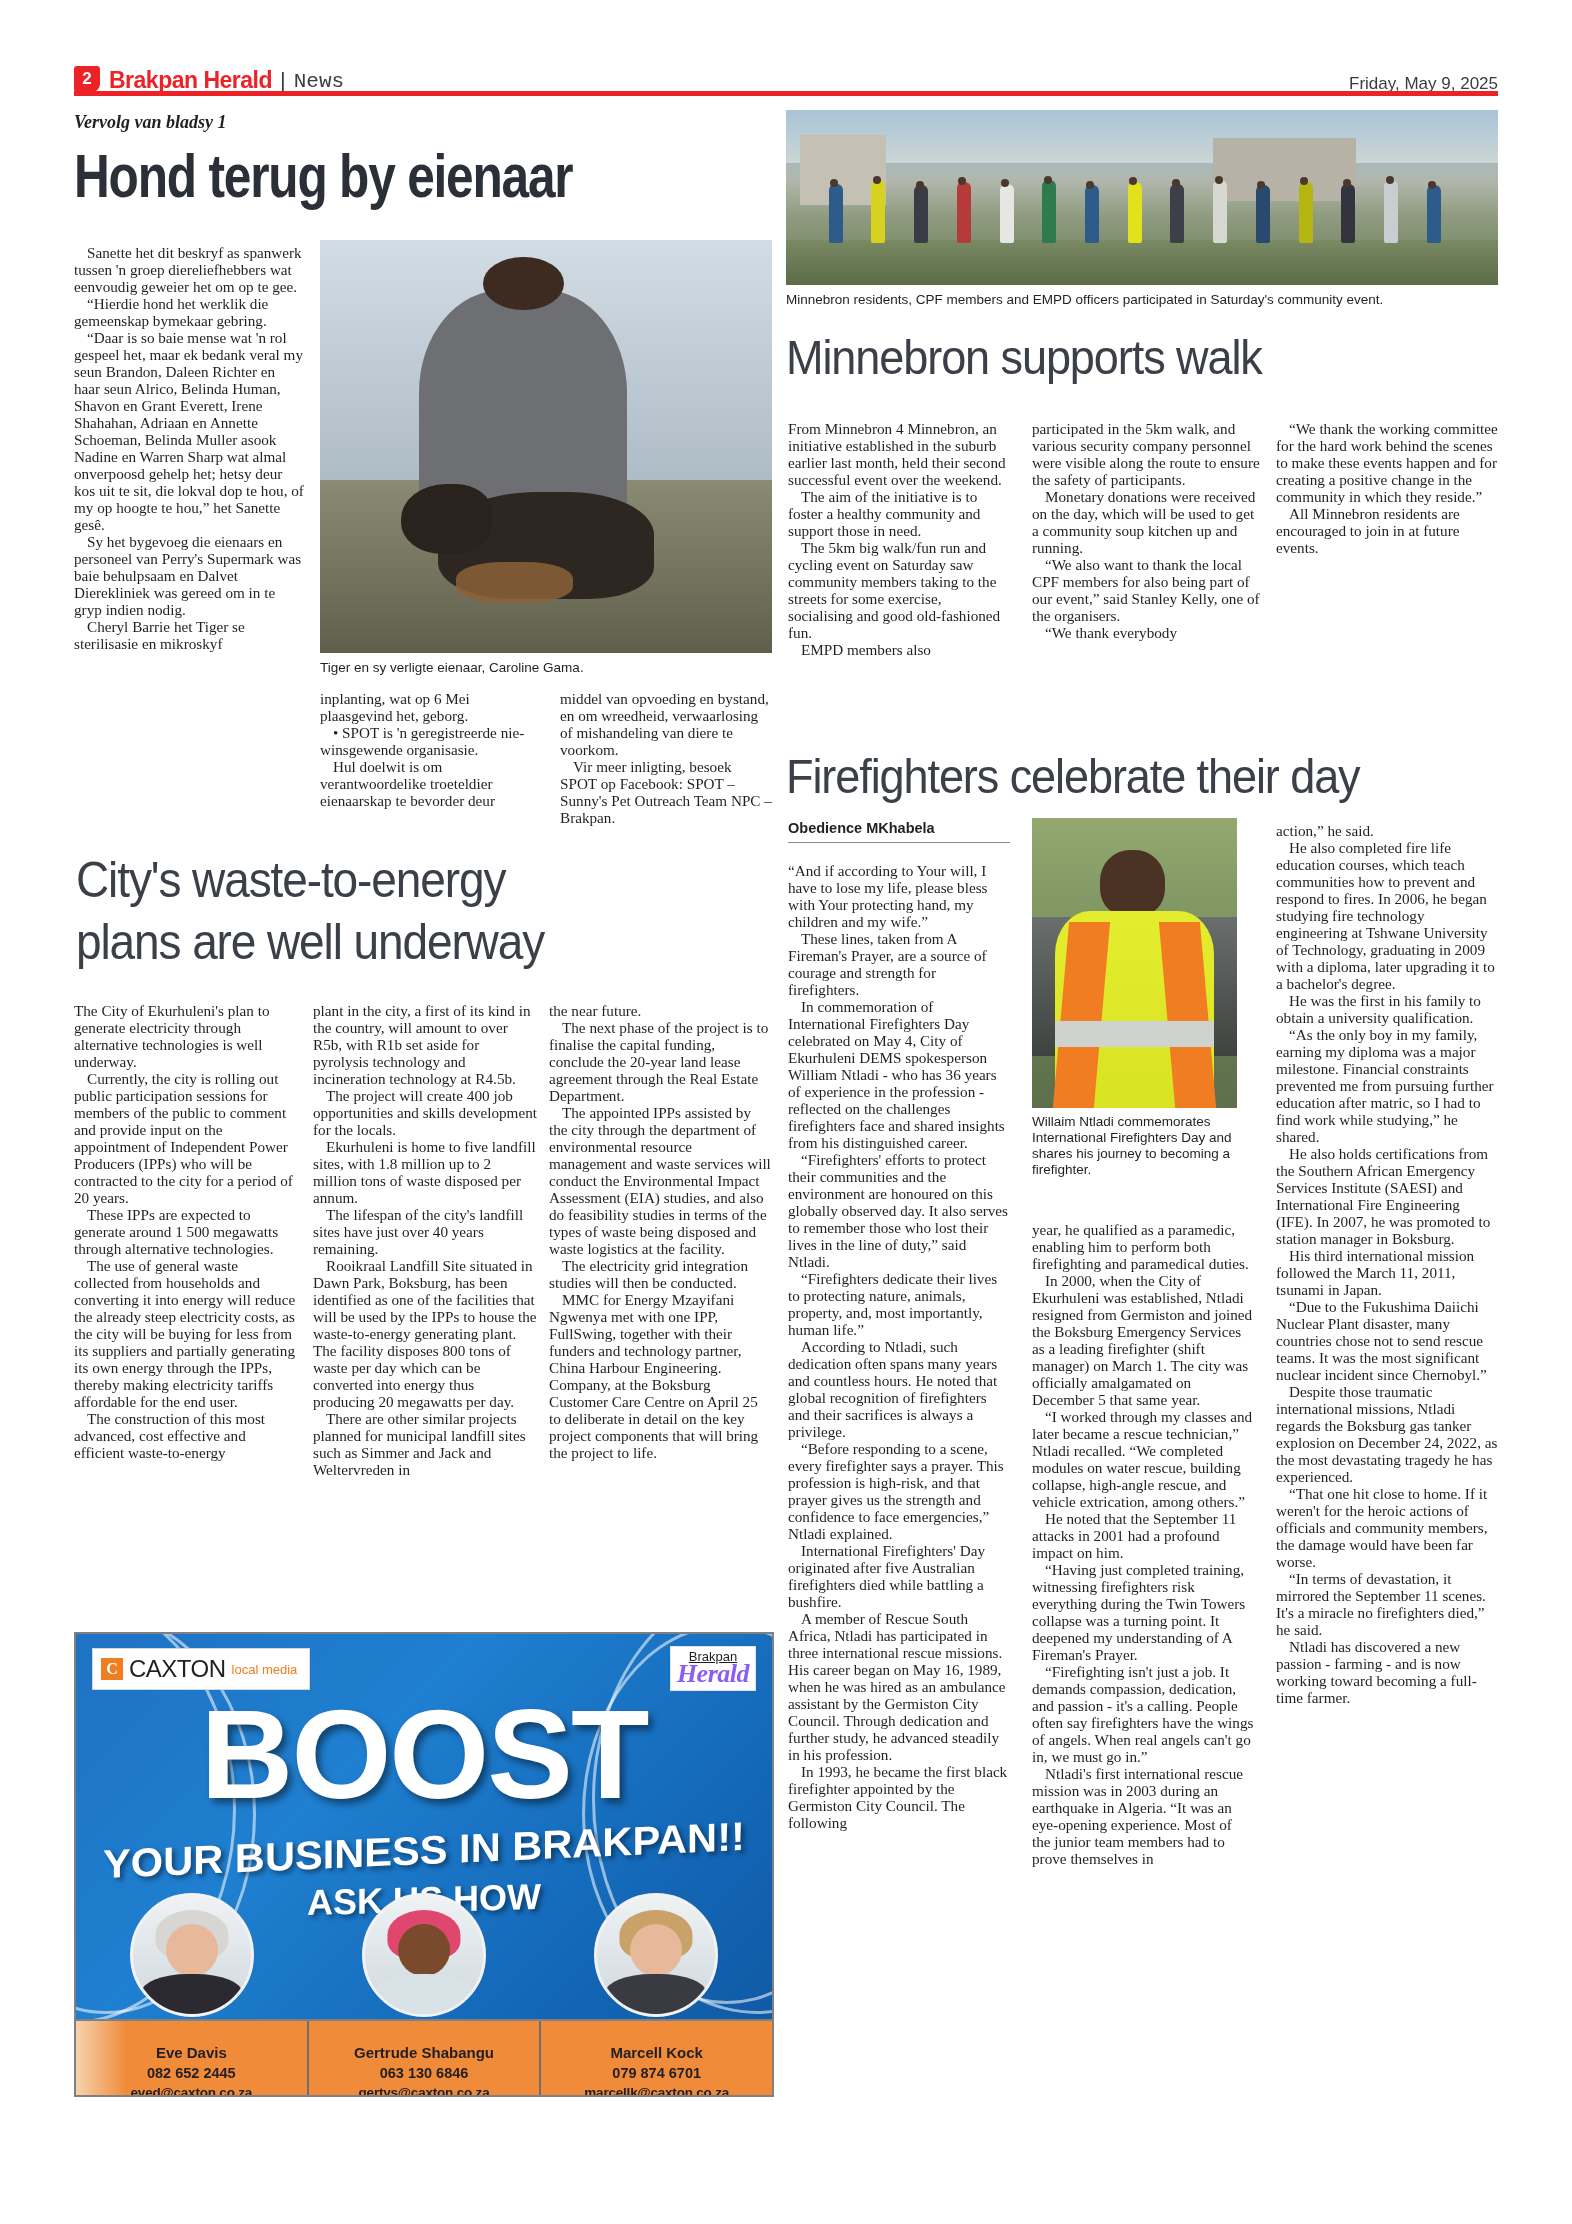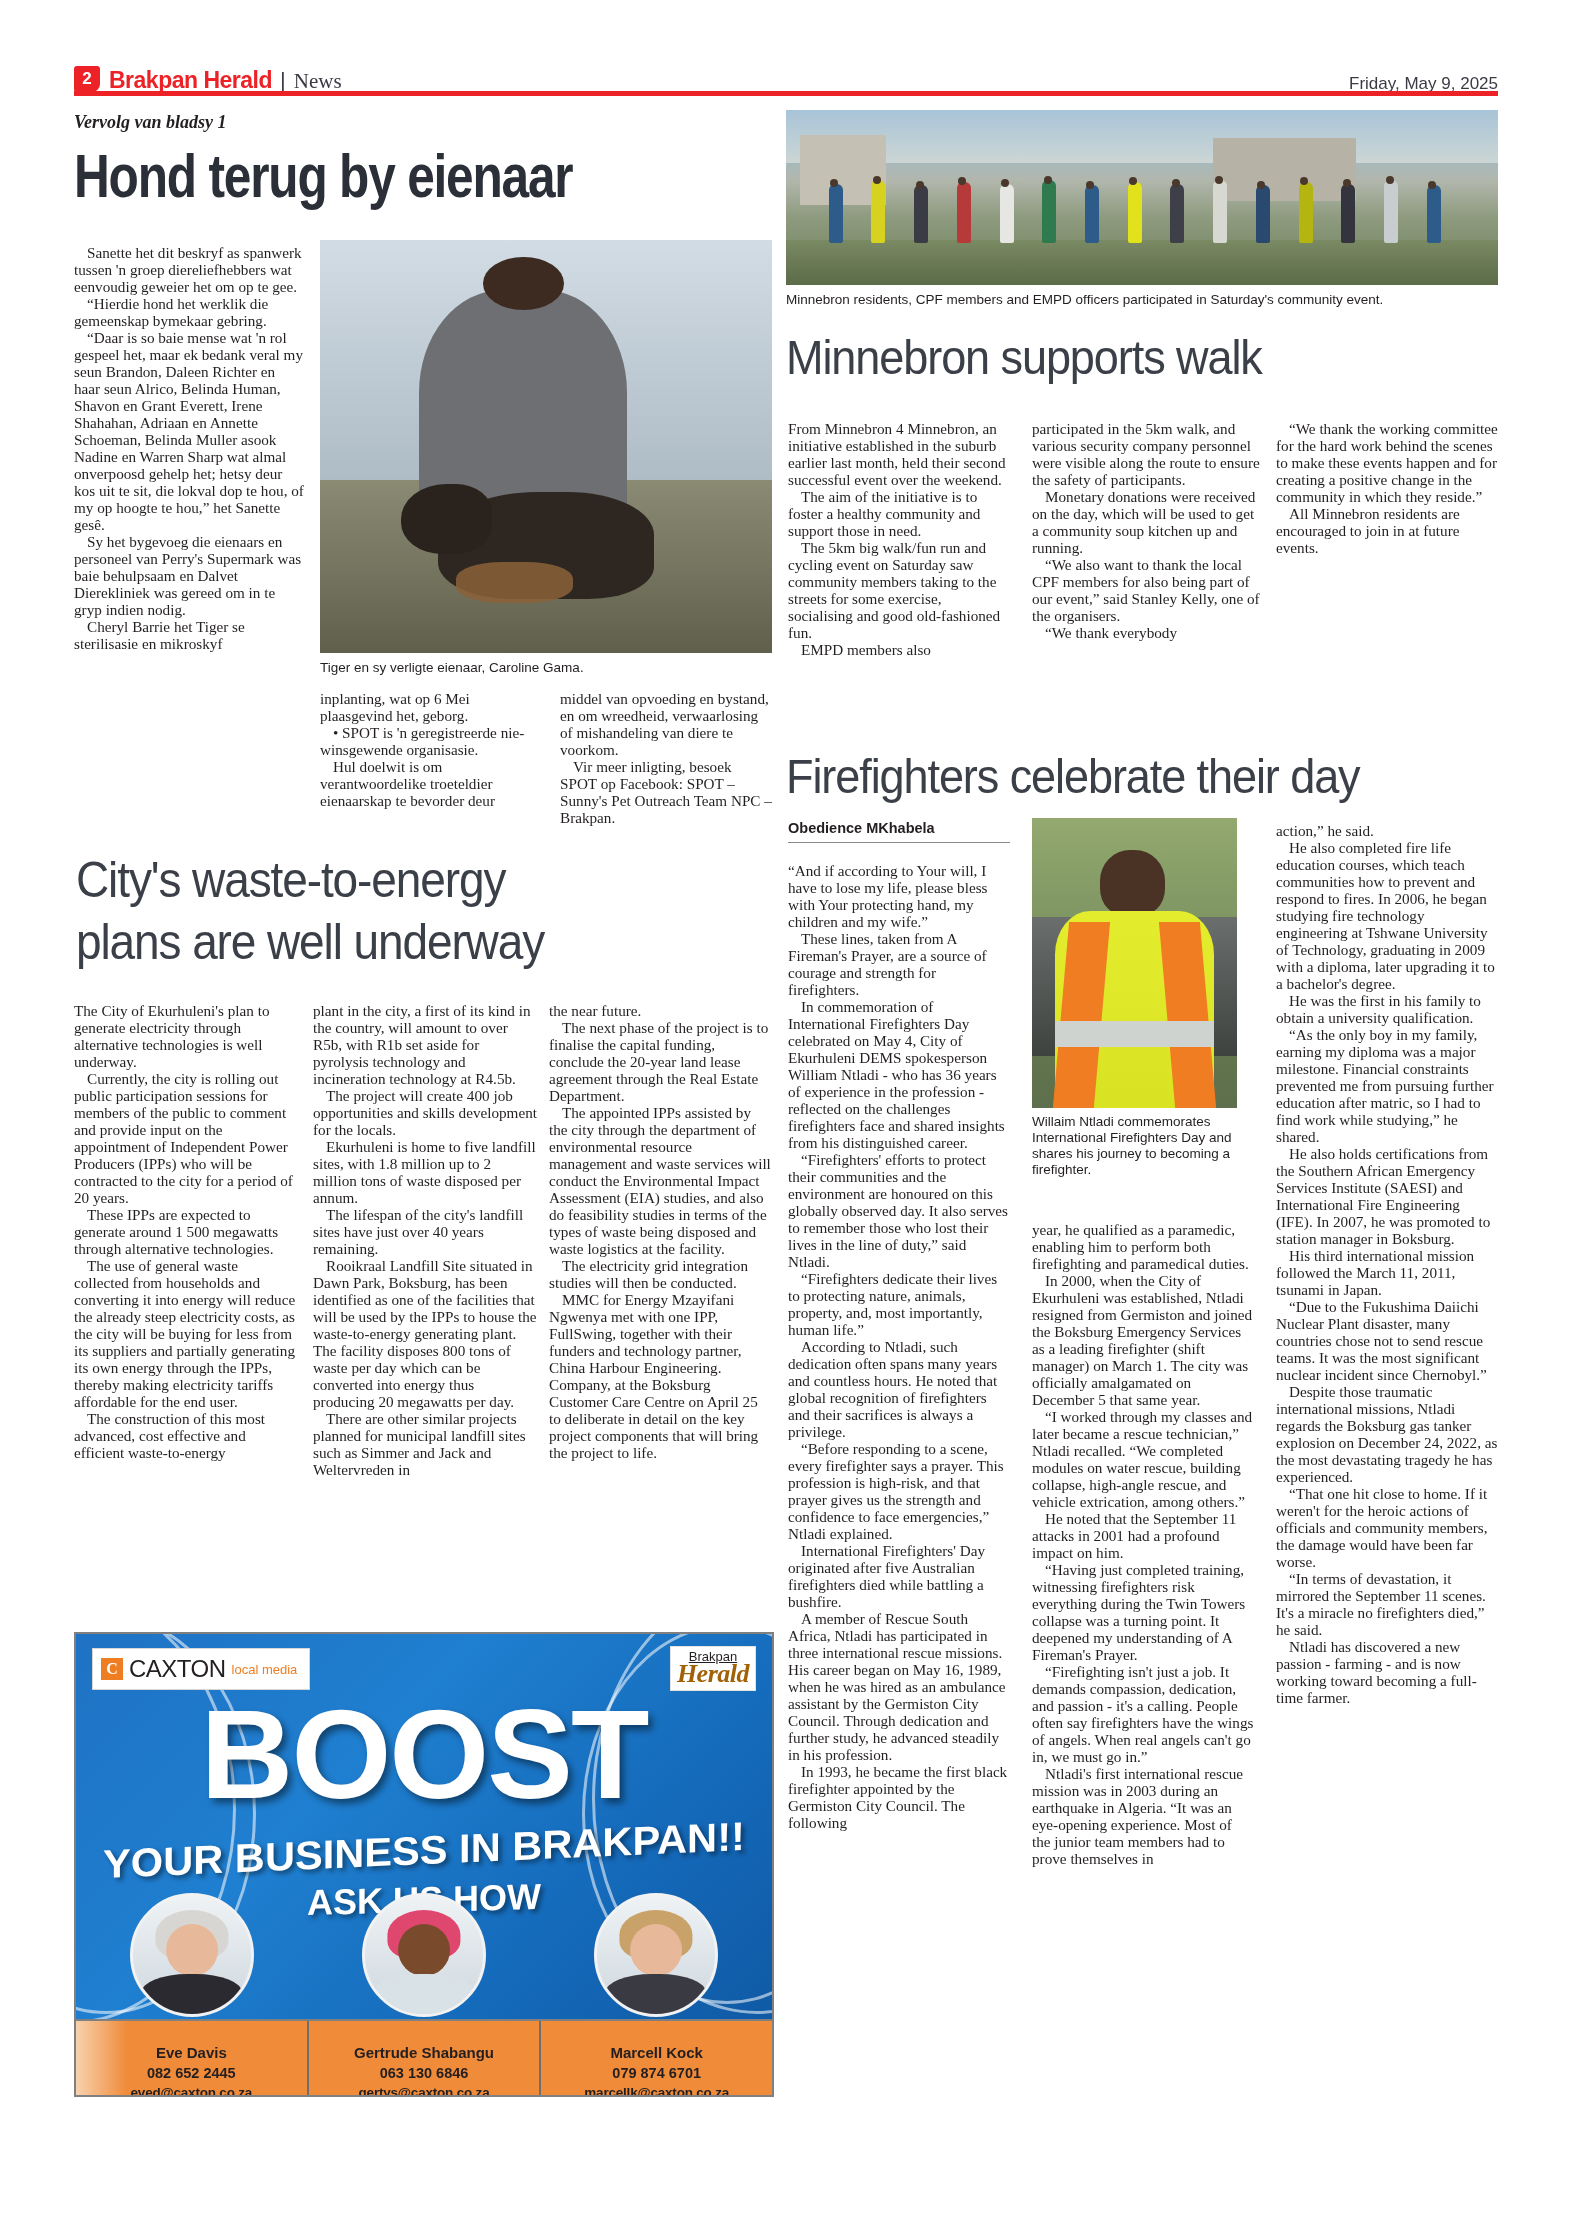--- a/index.html
+++ b/index.html
@@ -30,21 +30,21 @@
   .masthead-title {
     font-family:"Liberation Sans", sans-serif;
     font-weight:bold; font-size:23px; color:#ec2227;
     letter-spacing:-0.5px; line-height:1;
   }
   .masthead-sep {
     color:#3b3b45; font-size:22px; margin:0 8px; line-height:1;
     font-family:"Liberation Sans", sans-serif; font-weight:300;
   }
   .masthead-section {
-    font-family:Liberation Serif, serif;
+    font-family:Liberation Mono, monospace;
     font-size:21px; color:#3b3b45; line-height:1;
   }
   .masthead-date {
     margin-left:auto;
     font-family:"Liberation Sans", sans-serif;
     font-size:17px; color:#3b3b45; line-height:1;
   }
   .masthead-rule {
     position:absolute; left:74px; top:91px; width:1424px; height:5px;
     background:#ec2227;
@@ -174,21 +174,21 @@
     position:absolute; right:16px; top:12px;
     background:#fff; padding:3px 6px; border:1px solid #e3e3e3;
     text-align:center; line-height:1;
   }
   .ad-herald .brak {
     font-family:"Liberation Sans", sans-serif;
     font-size:13px; color:#231f20; display:block; margin-bottom:-2px;text-decoration:underline;
   }
   .ad-herald .her {
     font-family:"Liberation Serif", serif; font-style:italic; font-weight:bold;
-    font-size:26px; color:#a16207; display:block; letter-spacing:-0.5px;
+    font-size:26px; color:#8b5cf6; display:block; letter-spacing:-0.5px;
   }
   .ad-boost {
     position:absolute; left:0; right:0; top:58px; text-align:center;
     font-family:"Liberation Sans", sans-serif; font-weight:bold;
     font-size:126px; color:#fff; letter-spacing:-2px; line-height:1;
     text-shadow:4px 5px 7px rgba(0,0,0,.45);
     transform:scaleX(1.02);
   }
   .ad-line2 {
     position:absolute; left:0; right:0; top:196px; text-align:center;

